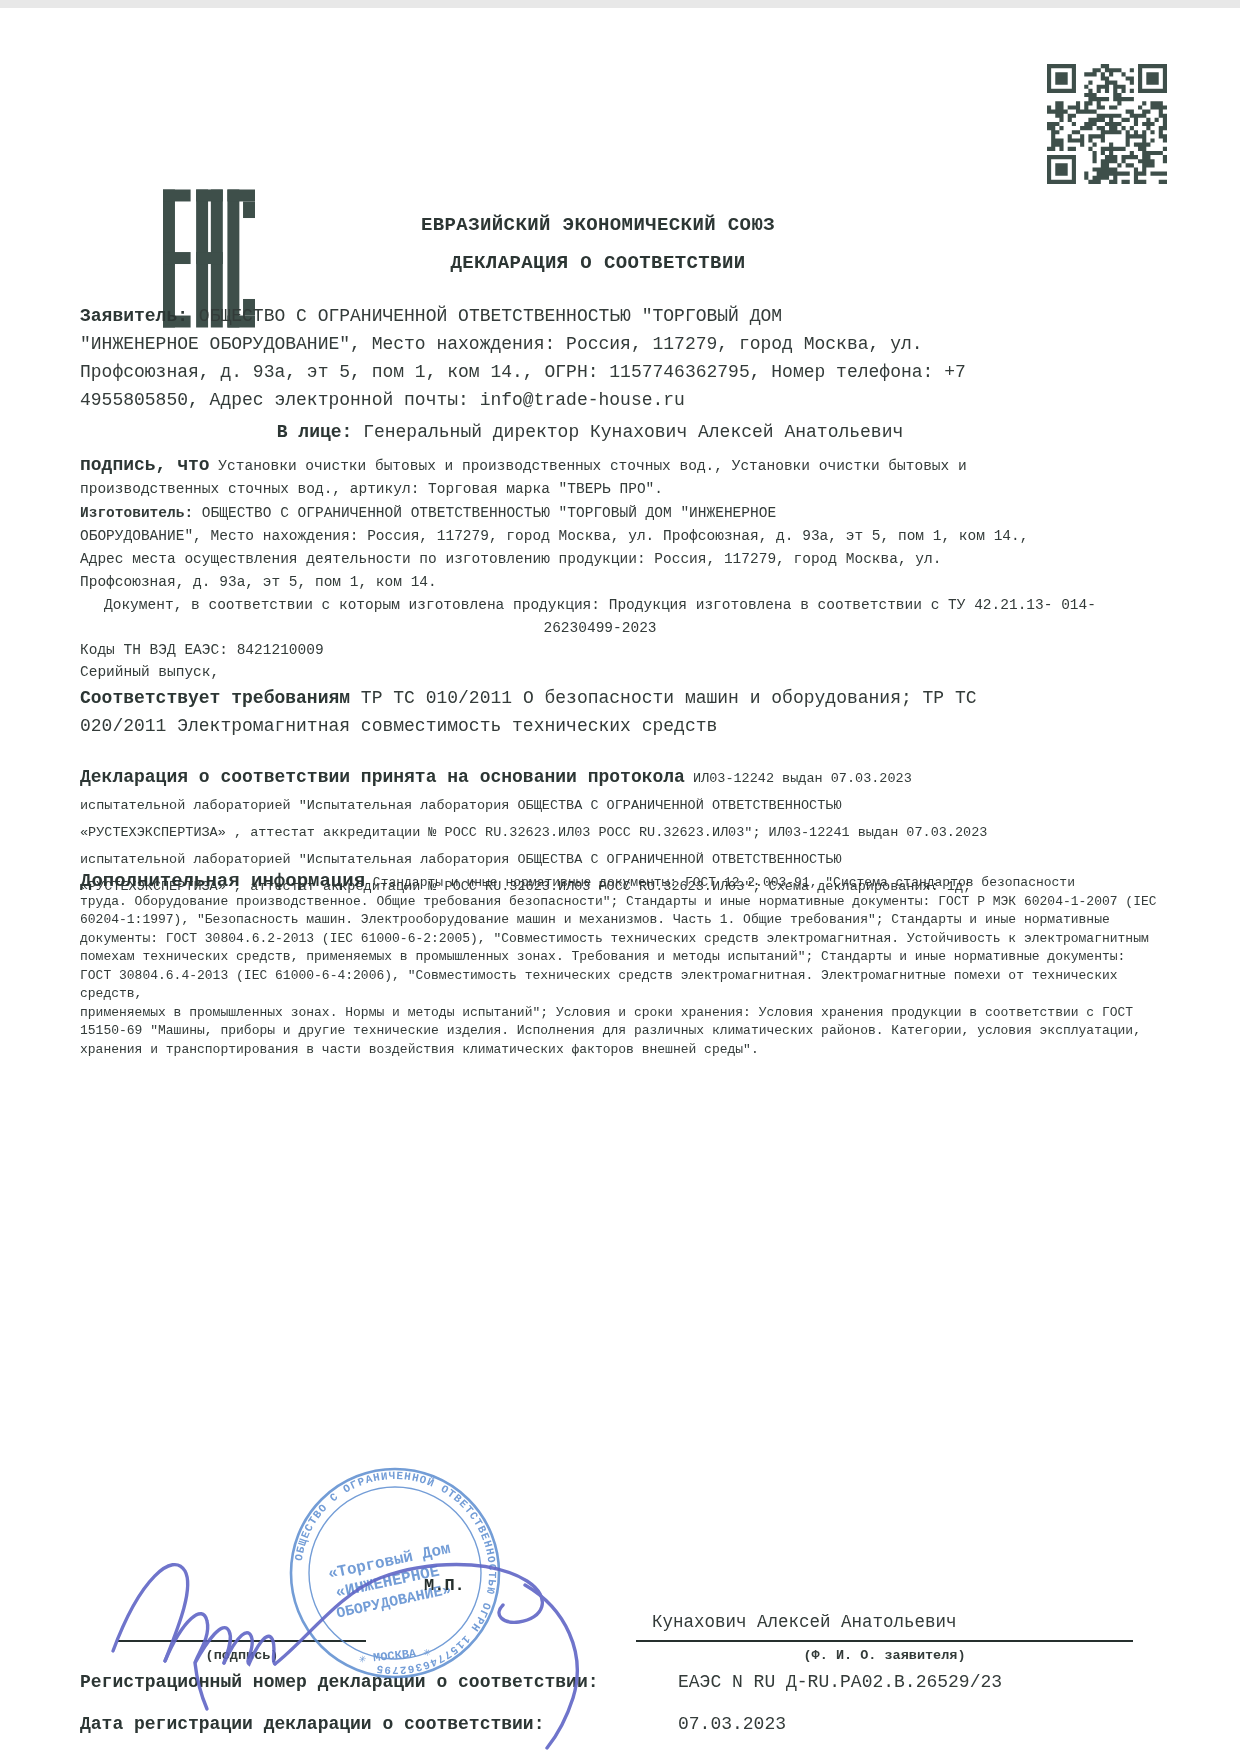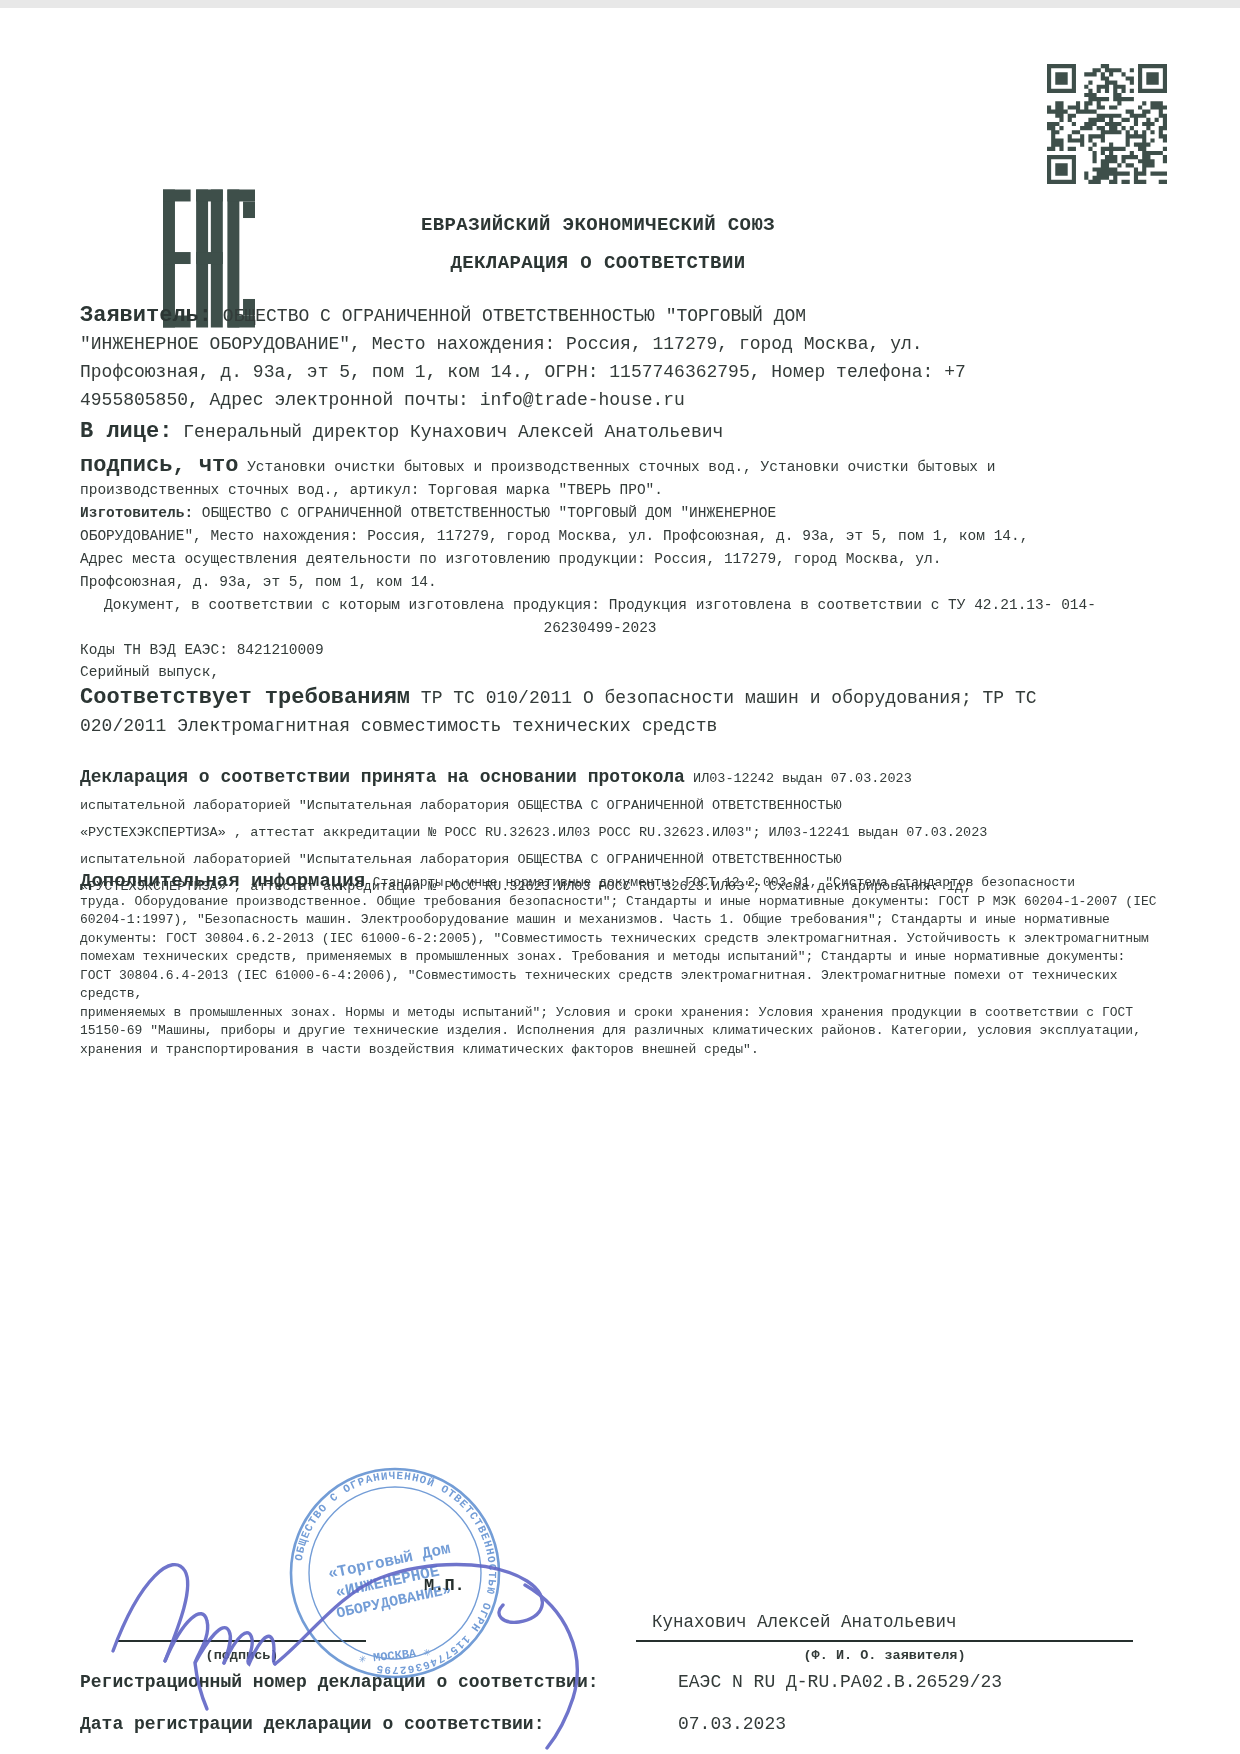--- a/index.html
+++ b/index.html
@@ -7,21 +7,21 @@
     position:relative;width:1240px;height:1754px;margin:8px auto;
     background:#ffffff;overflow:hidden;
     font-family:Liberation Mono, monospace;color:#333b39;
   }
   .abs{position:absolute;}
   .prelines{white-space:pre-line;}
   .b{font-weight:700;}
   .hdr{font-weight:700;color:#2c3634;font-size:19px;letter-spacing:.4px;text-align:center;width:600px;}
   .body-lg{font-size:18px;line-height:28px;width:1020px;}
   .body-md{font-size:14.5px;line-height:23px;width:1040px;}
-  .lbl-lg{font-weight:700;font-size:22px;color:#2c3634;}
+  .lbl-lg{font-weight:700;font-size:18px;color:#2c3634;}
   .sec-conf{font-size:18px;line-height:28px;width:1020px;}
   .sec-basis{font-size:13.5px;line-height:27px;width:1085px;}
   .sec-basis .biglbl{font-size:18px;font-weight:700;color:#2c3634;}
   .sec-add{font-size:13px;line-height:18.5px;width:1085px;}
   .sec-add .biglbl{font-size:19px;font-weight:700;color:#2c3634;}
   .validity{font-size:18px;line-height:29px;width:1020px;}
   .caption{font-size:13.5px;font-weight:700;text-align:center;}
   .sigline{height:2px;background:#26302e;}
   .regrow-label{font-size:18px;font-weight:700;color:#2c3634;}
   .regrow-value{font-size:18px;}
@@ -65,21 +65,21 @@
   </div>
 
   <div class="abs hdr" style="left:298px;top:206px;">ЕВРАЗИЙСКИЙ ЭКОНОМИЧЕСКИЙ СОЮЗ</div>
   <div class="abs hdr" style="left:298px;top:244px;">ДЕКЛАРАЦИЯ О СООТВЕТСТВИИ</div>
 
   <div class="abs body-lg" style="left:80px;top:294px;"><span class="lbl-lg">Заявитель:</span><span class="prelines"> ОБЩЕСТВО С ОГРАНИЧЕННОЙ ОТВЕТСТВЕННОСТЬЮ "ТОРГОВЫЙ ДОМ
 "ИНЖЕНЕРНОЕ ОБОРУДОВАНИЕ", Место нахождения: Россия, 117279, город Москва, ул.
 Профсоюзная, д. 93а, эт 5, пом 1, ком 14., ОГРН: 1157746362795, Номер телефона: +7
 4955805850, Адрес электронной почты: info@trade-house.ru</span></div>
 
-  <div class="abs body-lg" style="left:80px;top:410px;"><span class="lbl-lg">В лице:</span><span> Генеральный директор Кунахович Алексей Анатольевич</span></div>
+  <div class="abs body-lg" style="left:80px;top:410px;text-align:center;"><span class="lbl-lg">В лице:</span><span> Генеральный директор Кунахович Алексей Анатольевич</span></div>
 
   <div class="abs body-md" style="left:80px;top:446px;"><span class="lbl-lg">подпись, что</span><span class="prelines">  Установки очистки бытовых и производственных сточных вод., Установки очистки бытовых и
 производственных сточных вод., артикул: Торговая марка  "ТВЕРЬ ПРО".</span></div>
 
   <div class="abs body-md" style="left:80px;top:494px;"><span class="b">Изготовитель:</span><span class="prelines"> ОБЩЕСТВО С ОГРАНИЧЕННОЙ ОТВЕТСТВЕННОСТЬЮ "ТОРГОВЫЙ ДОМ "ИНЖЕНЕРНОЕ
 ОБОРУДОВАНИЕ", Место нахождения: Россия, 117279, город Москва, ул. Профсоюзная, д. 93а, эт 5, пом 1, ком 14.,
 Адрес места осуществления деятельности по изготовлению продукции: Россия, 117279, город Москва, ул.
 Профсоюзная, д. 93а, эт 5, пом 1, ком 14.</span></div>
 
   <div class="abs body-md prelines" style="left:80px;top:586px;text-align:center;">Документ, в соответствии с которым изготовлена продукция: Продукция изготовлена в соответствии с ТУ 42.21.13- 014-

